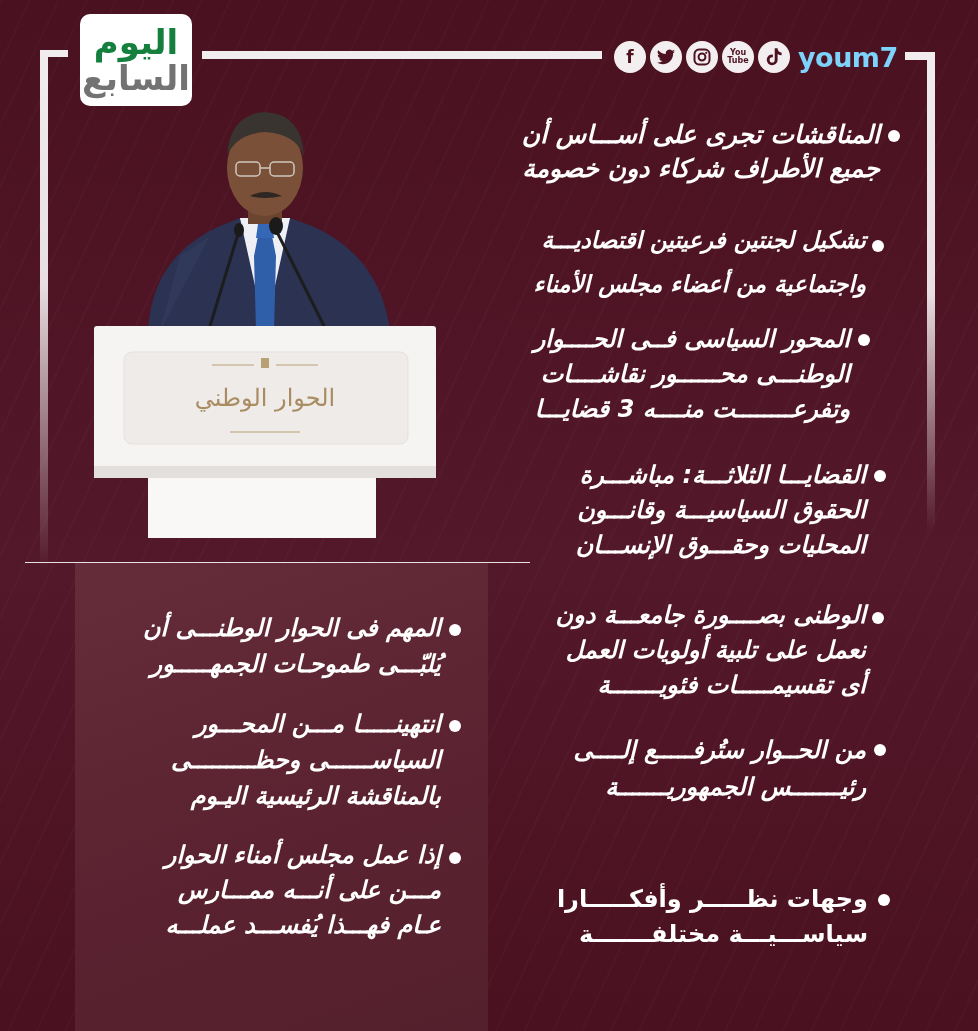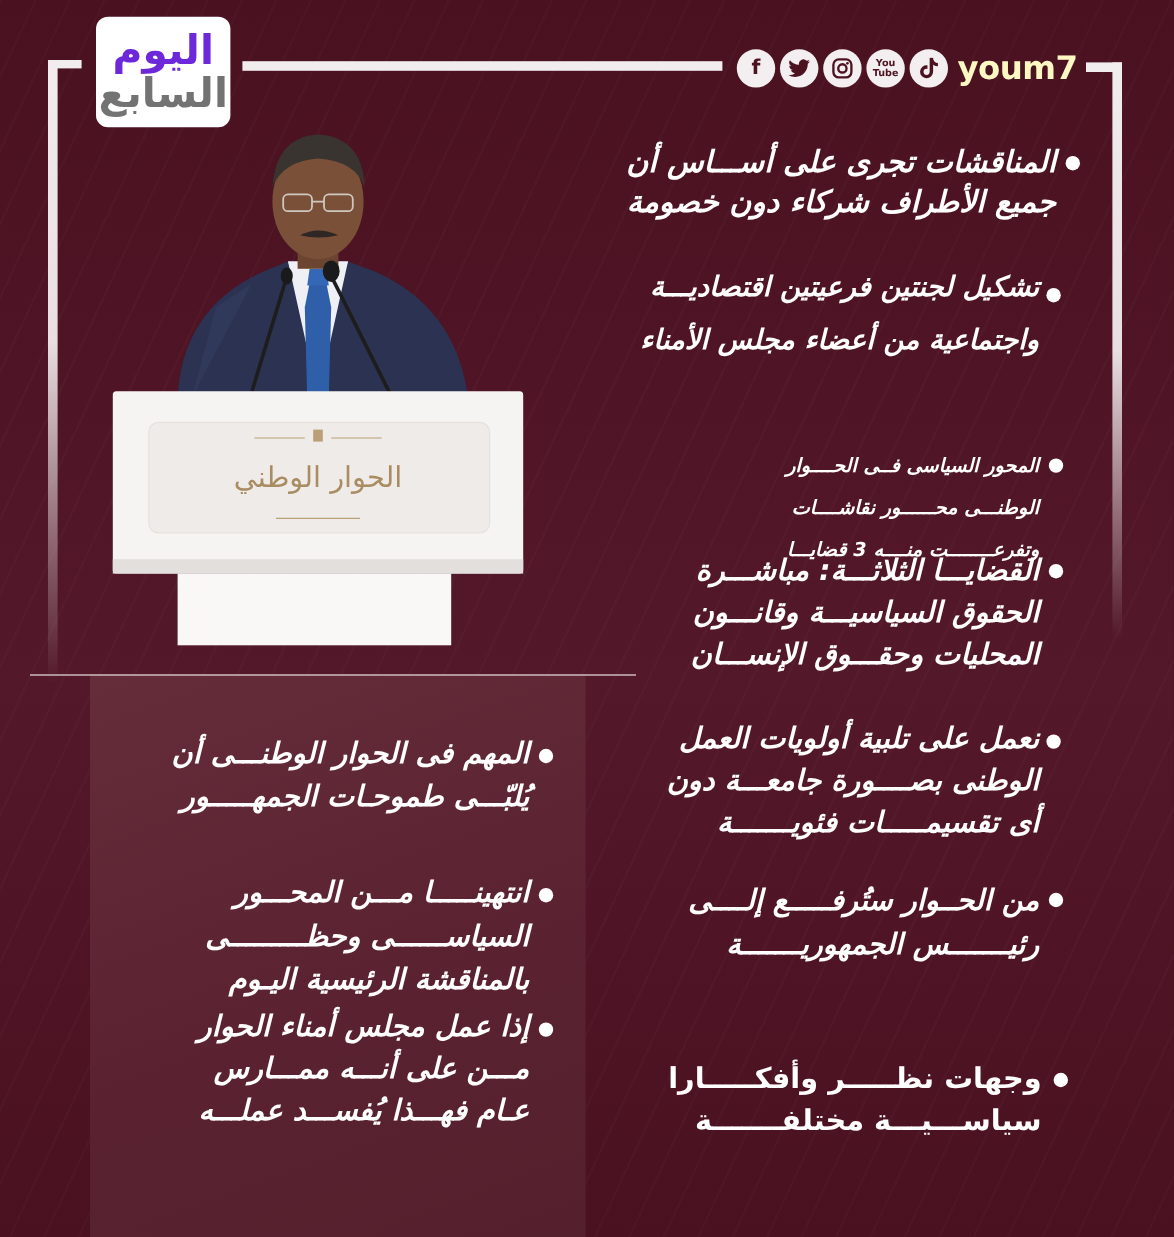--- a/index.html
+++ b/index.html
@@ -25,31 +25,31 @@
     .frame-right { position: absolute; left: 927px; top: 52px; width: 8px; height: 480px;
       background: linear-gradient(180deg, #f1ecee 0%, #e9dfe2 50%, rgba(233,223,226,0.3) 85%, rgba(233,223,226,0) 100%); }
     .separator { position: absolute; left: 25px; top: 562px; width: 505px; height: 1px; background: #e8e0e2; }
 
     .logo {
       position: absolute; left: 80px; top: 14px; width: 112px; height: 92px;
       background: #ffffff; border-radius: 10px;
       display: flex; flex-direction: column; align-items: center; justify-content: center;
       direction: rtl; line-height: 1;
     }
-    .logo .l1 { font-family: "DejaVu Sans", sans-serif; font-weight: bold; font-size: 34px; color: #6d28d9; letter-spacing: -1px; }
+    .logo .l1 { font-family: "DejaVu Sans", sans-serif; font-weight: bold; font-size: 34px; color: #15803d; letter-spacing: -1px; }
     .logo .l2 { font-family: "DejaVu Sans", sans-serif; font-weight: bold; font-size: 34px; color: #737373; margin-top: 2px; letter-spacing: -1px; }
 
     .social { position: absolute; left: 614px; top: 40px; height: 34px; display: flex; align-items: center; gap: 4px; }
     .social .ic {
       width: 32px; height: 32px; border-radius: 50%; background: #f3eff0; color: #4c1220;
       display: flex; align-items: center; justify-content: center;
       font-family: "DejaVu Sans", sans-serif; font-weight: bold; font-size: 17px; line-height: 1;
     }
     .social .ic.small { font-size: 8px; line-height: 8px; text-align: right; flex-direction: column; }
-    .social .brand { font-family: "DejaVu Sans", sans-serif; font-weight: bold; font-size: 27px; color: #fef9c3; margin-left: 4px; letter-spacing: -0.5px; }
+    .social .brand { font-family: "DejaVu Sans", sans-serif; font-weight: bold; font-size: 27px; color: #7dd3fc; margin-left: 4px; letter-spacing: -0.5px; }
 
     .photo { position: absolute; left: 90px; top: 106px; width: 350px; height: 432px; }
     .bullet { position: absolute; right: 0; direction: rtl; font-family: "DejaVu Sans", sans-serif; font-weight: bold; font-style: italic; color: #ffffff; font-size: 25px; line-height: 33px; white-space: nowrap; }
     .bullet .dot { position: absolute; width: 12px; height: 12px; border-radius: 50%; background: #ffffff; }
     .bullet .ln { display: block; text-align: right; }
   </style>
 </head>
 <body>
 
 <div class="panel-light"></div>
@@ -138,57 +138,57 @@
   <div class="bullet" style="right:98px; top:118px; font-size:25px; line-height:34px;">
     <span class="dot" style="right:-20px; top:12px;"></span>
     <span class="ln">المناقشات تجرى على أســـاس أن</span>
     <span class="ln">جميع الأطراف شركاء دون خصومة</span>
   </div>
   <div class="bullet" style="right:112px; top:218px; font-size:23px; line-height:44px;">
     <span class="dot" style="right:-18px; top:22px;"></span>
     <span class="ln">تشكيل لجنتين فرعيتين اقتصاديـــة</span>
     <span class="ln">واجتماعية من أعضاء مجلس الأمناء</span>
   </div>
-  <div class="bullet" style="right:112px; top:322px; font-size:16px; line-height:35px;margin-top:48px;">
+  <div class="bullet" style="right:128px; top:322px; font-size:24px; line-height:35px;">
     <span class="dot" style="right:-20px; top:12px;"></span>
     <span class="ln">المحور السياسى فــى الحــــوار</span>
     <span class="ln">الوطنـــى محــــــور نقاشــــات</span>
     <span class="ln">وتفرعــــــــت منــــه 3 قضايـــا</span>
   </div>
   <div class="bullet" style="right:112px; top:458px; font-size:24px; line-height:35px;">
     <span class="dot" style="right:-20px; top:12px;"></span>
     <span class="ln">القضايـــا الثلاثـــة: مباشـــرة</span>
     <span class="ln">الحقوق السياسيـــة وقانـــون</span>
     <span class="ln">المحليات وحقـــوق الإنســـان</span>
   </div>
   <div class="bullet" style="right:112px; top:598px; font-size:24px; line-height:35px;">
     <span class="dot" style="right:-18px; top:14px;"></span>
+    <span class="ln">الوطنى بصــــورة جامعـــة دون</span>
     <span class="ln">نعمل على تلبية أولويات العمل</span>
-    <span class="ln">الوطنى بصــــورة جامعـــة دون</span>
     <span class="ln">أى تقسيمـــــات فئويـــــــة</span>
   </div>
   <div class="bullet" style="right:112px; top:732px; font-size:24px; line-height:37px;">
     <span class="dot" style="right:-20px; top:12px;"></span>
     <span class="ln">من الحــوار ستُرفـــــع إلــــى</span>
     <span class="ln">رئيـــــــس الجمهوريـــــــة</span>
   </div>
   <div class="bullet" style="right:110px; top:882px; font-size:24px; line-height:35px; font-style:normal;">
     <span class="dot" style="right:-22px; top:12px;"></span>
     <span class="ln">وجهات نظـــــر وأفكـــــارا</span>
     <span class="ln">سياســـيـــة مختلفـــــــة</span>
   </div>
 </div>
 
 <div>
   <div class="bullet" style="right:537px; top:610px; font-size:24px; line-height:36px;">
     <span class="dot" style="right:-20px; top:14px;"></span>
     <span class="ln">المهم فى الحوار الوطنـــى أن</span>
     <span class="ln">يُلبّـــى طموحـات الجمهـــــور</span>
   </div>
-  <div class="bullet" style="right:537px; top:706px; font-size:24px; line-height:36px;margin-top:20px;">
+  <div class="bullet" style="right:537px; top:706px; font-size:24px; line-height:36px;">
     <span class="dot" style="right:-20px; top:14px;"></span>
     <span class="ln">انتهينـــــا مـــن المحـــور</span>
     <span class="ln">السياســــــى وحظـــــــــى</span>
     <span class="ln">بالمناقشة الرئيسية اليـوم</span>
   </div>
   <div class="bullet" style="right:537px; top:838px; font-size:24px; line-height:35px;">
     <span class="dot" style="right:-20px; top:14px;"></span>
     <span class="ln">إذا عمل مجلس أمناء الحوار</span>
     <span class="ln">مـــن على أنـــه ممـــارس</span>
     <span class="ln">عـام فهـــذا يُفســـد عملـــه</span>

